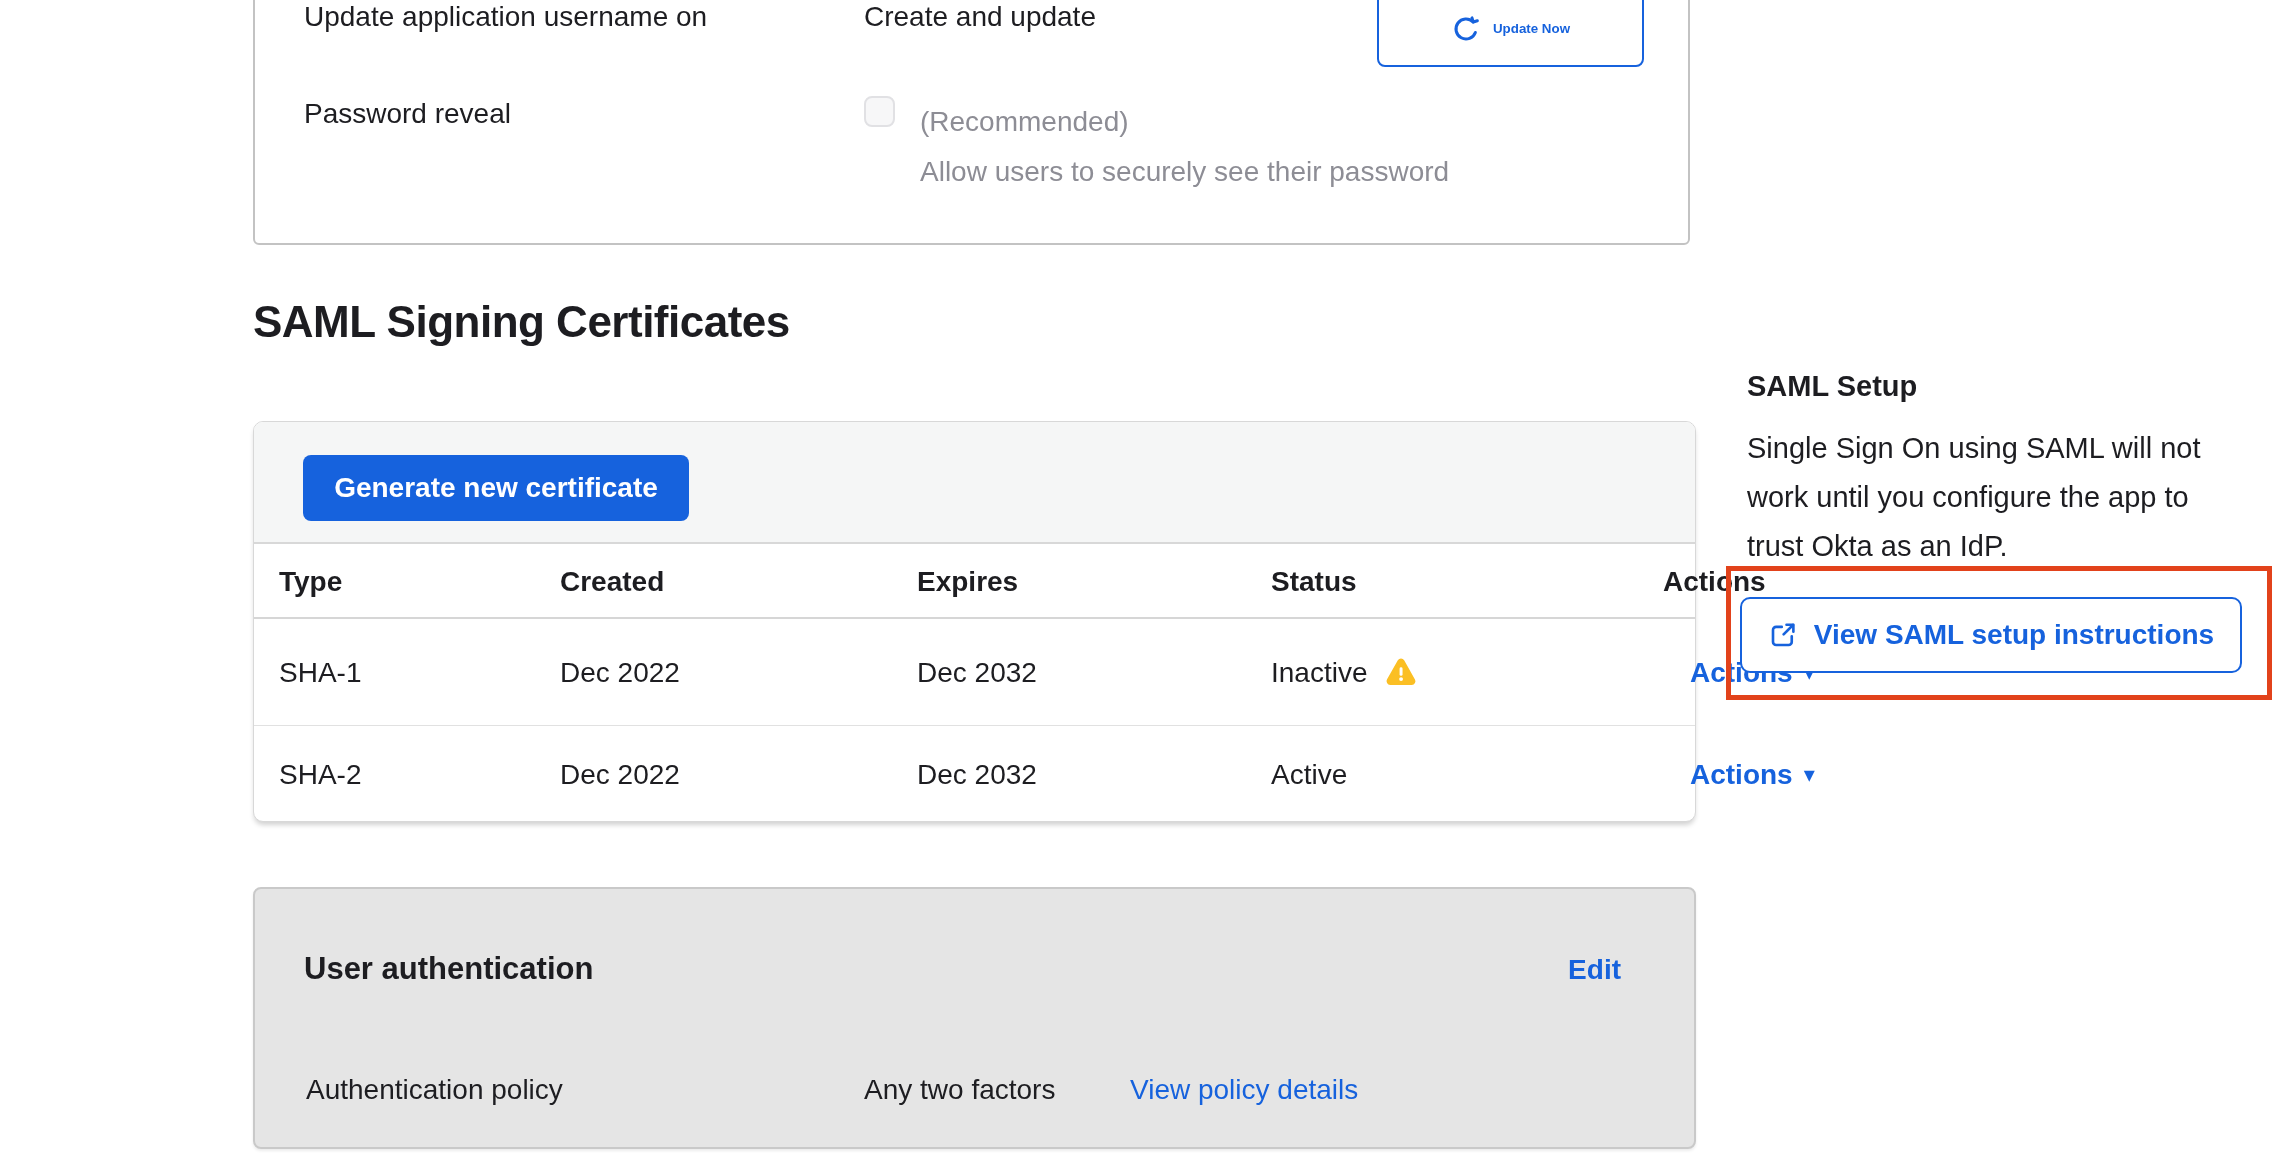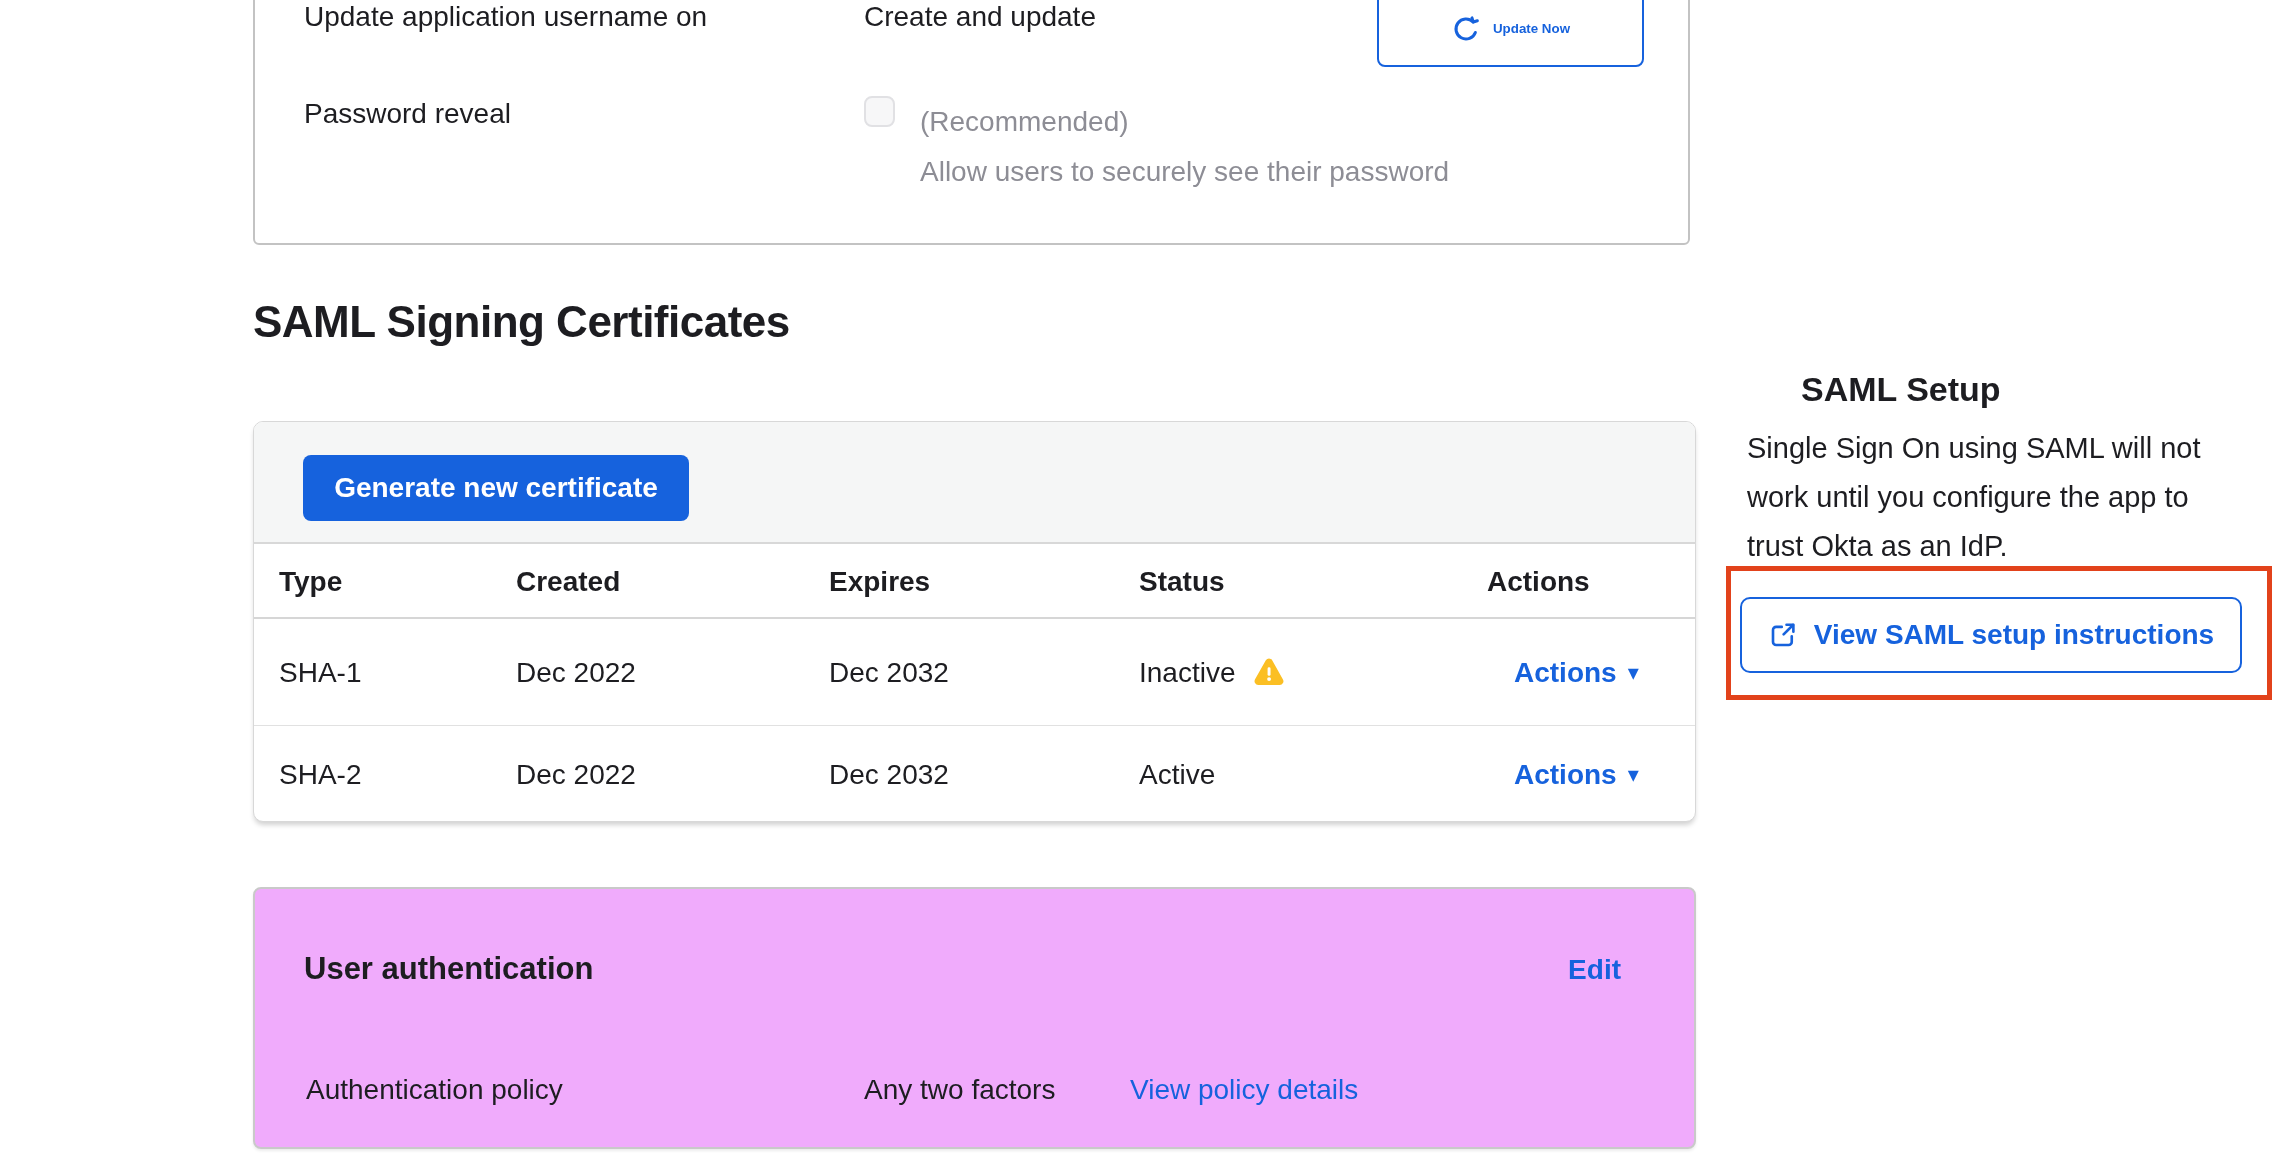--- a/index.html
+++ b/index.html
@@ -83,53 +83,54 @@
     color:#fff; font-weight:bold; font-size:28px;
     display:flex; align-items:center; justify-content:center;
     cursor:pointer;
   }
   .trow {
     position:absolute; left:0; right:0;
     display:grid;
     grid-template-columns:237px 313px 310px 348px auto;
     padding-left:25px;
     align-items:center;
+    gap:44px;
   }
   .thead-row { top:124px; height:73px; border-bottom:2px solid #d6d6d6; font-weight:bold; }
   .tbody-row-1 { top:199px; height:105px; border-bottom:1px solid #e1e1e1; }
   .tbody-row-2 { top:305px; height:95px; }
   .cell { display:flex; align-items:center; }
   .cell-actions-body { padding-left:27px; }
   .warning-icon { margin-left:16px; display:inline-flex; }
   .actions-link {
     color:#1662dd; font-weight:bold; text-decoration:none;
     display:inline-flex; align-items:center; cursor:pointer;
   }
   .caret { font-size:22px; margin-left:11px; line-height:1; }
 
   
   .auth-panel {
     left:253px; top:887px;
     width:1443px; height:262px;
-    background:#f0abfc;
+    background:#e5e5e5;
     border:2px solid #c9c9c9;
     border-radius:8px;
     box-shadow:0 2px 3px rgba(0,0,0,0.08);
   }
   .auth-heading { left:49px; top:62px; font-size:31px; font-weight:bold; }
   .edit-link {
     right:73px; top:65px;
     color:#1662dd; font-weight:bold; text-decoration:none; cursor:pointer;
   }
   .policy-label { left:51px; top:185px; }
   .policy-value { left:609px; top:185px; }
   .policy-link { left:875px; top:185px; color:#1662dd; text-decoration:none; cursor:pointer; }
 
   
-  .saml-setup-heading { left:1801px; top:370px; font-size:34px; font-weight:bold; }
+  .saml-setup-heading { left:1747px; top:370px; font-size:29px; font-weight:bold; }
   .saml-setup-desc {
     left:1747px; top:424px;
     width:492px;
     font-size:29px; line-height:49px;
     color:#1d1d21;
   }
   .annotation-rect {
     left:1726px; top:566px;
     width:546px; height:134px;
     border:5px solid #e2421b;

